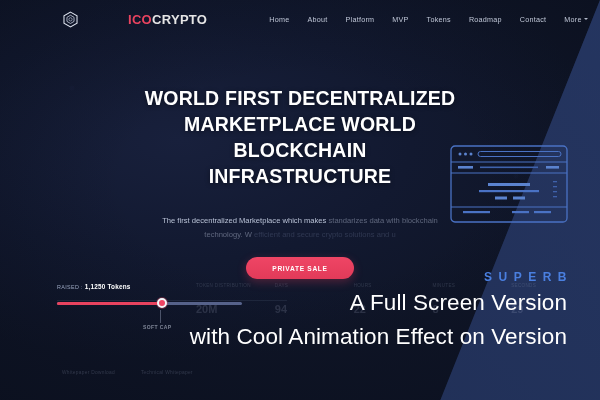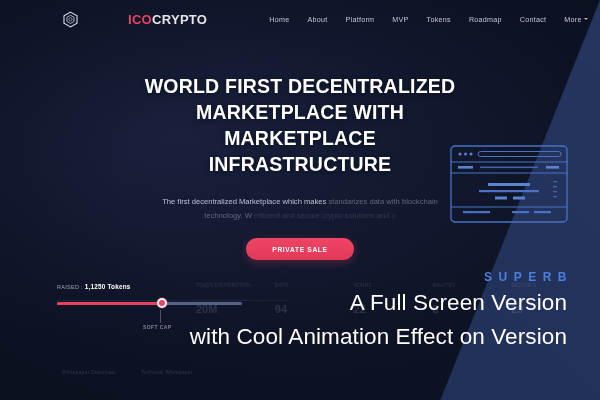--- a/index.html
+++ b/index.html
@@ -132,31 +132,31 @@
   
   .hero-copy {
     position: absolute;
     top: 70px;
     left: 0;
     width: 600px;
     text-align: center;
     z-index: 12;
   }
   .hero-title {
-    margin: 4px auto;
+    margin: 16px auto;
     width: 330px;
     color: #ffffff;
     font-size: 19.5px;
     font-weight: bold;
     line-height: 1.33;
     letter-spacing: .2px;
     text-shadow: 0 1px 5px rgba(0,0,0,.45);
   }
   .hero-sub {
-    margin: 17px auto 0;
+    margin: 24px auto 0;
     width: 290px;
     font-size: 7.6px;
     line-height: 1.85;
     color: #b9c2d6;
   }
   .hero-sub .fade-1 { color: rgba(185,194,214,.45); }
   .hero-sub .fade-2 { color: rgba(150,165,200,.22); }
   .hero-cta-wrap {
     margin-top: 15px;
     text-align: center;
@@ -390,21 +390,21 @@
         <span class="nav-link">More</span>
         <span class="caret"></span>
       </span>
       <button class="login-btn">LOGIN</button>
     </div>
   </div>
 
   <div class="hero-copy">
     <div class="hero-title">
       <div>WORLD FIRST DECENTRALIZED</div>
-      <div>MARKETPLACE WITH MARKETPLACE</div>
+      <div>MARKETPLACE WORLD BLOCKCHAIN</div>
       <div>INFRASTRUCTURE</div>
     </div>
     <div class="hero-sub">
       <span>The first decentralized Marketplace which makes</span>
       <span class="fade-1">standarizes data with blockchain technology. W</span>
       <span class="fade-2">efficient and secure crypto solutions and u</span>
     </div>
     <div class="hero-cta-wrap">
       <button class="hero-cta">PRIVATE SALE</button>
     </div>

